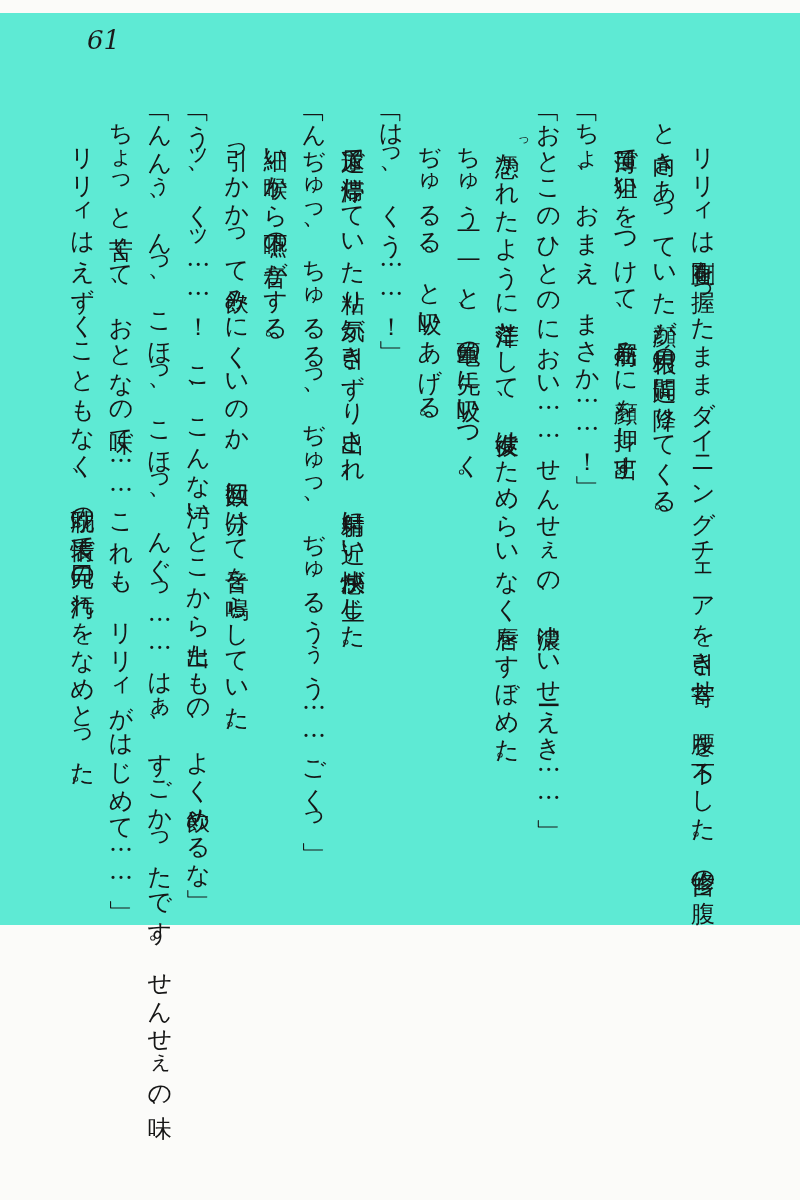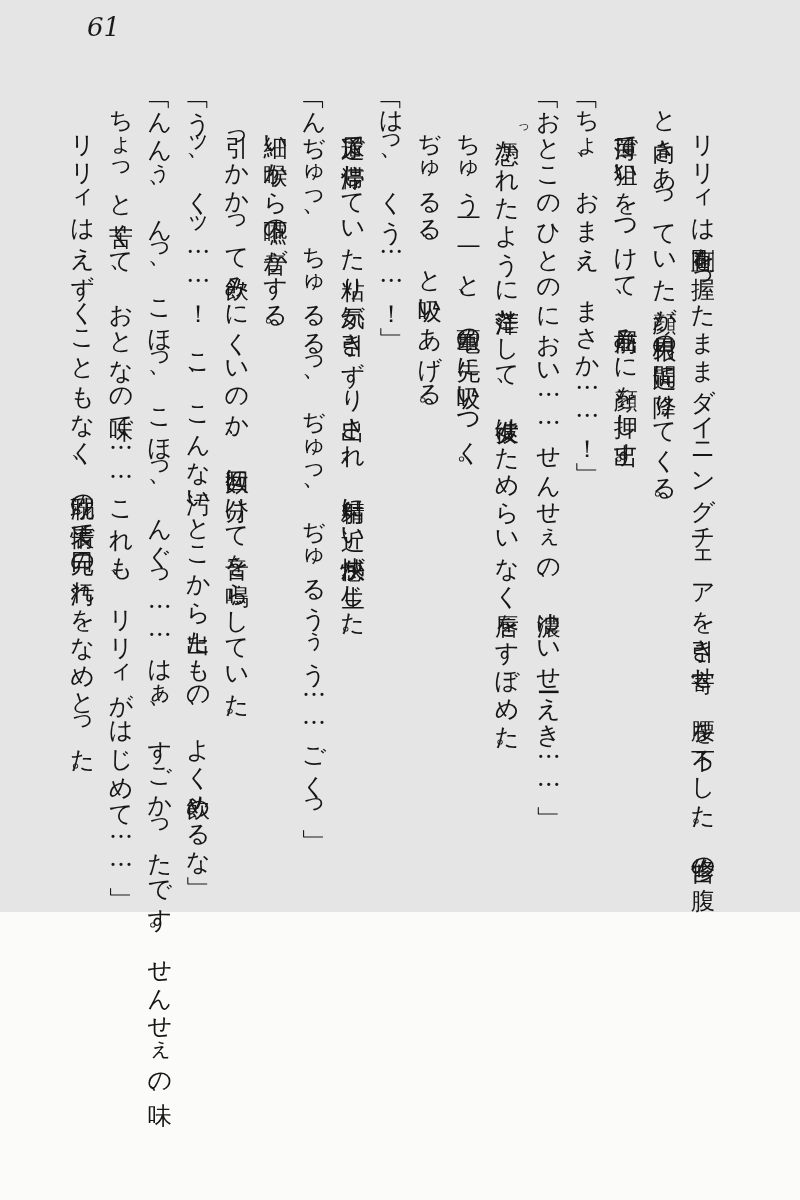--- a/index.html
+++ b/index.html
@@ -7,22 +7,23 @@
     padding: 0;
     width: 800px;
     height: 1200px;
     background: #fbfbf9;
     overflow: hidden;
   }
   .book-page {
     position: relative;
     width: 800px;
     height: 912px;
-    background: #e5e5e5;
+    background: #5eead4;
     color: #181818;
+    margin-top: 13px;
   }
   .page-number {
     position: absolute;
     left: 87px;
     top: 12px;
     font-family: "DejaVu Serif", serif;
     font-style: italic;
     font-size: 26px;
     color: #1a1a1a;
   }

